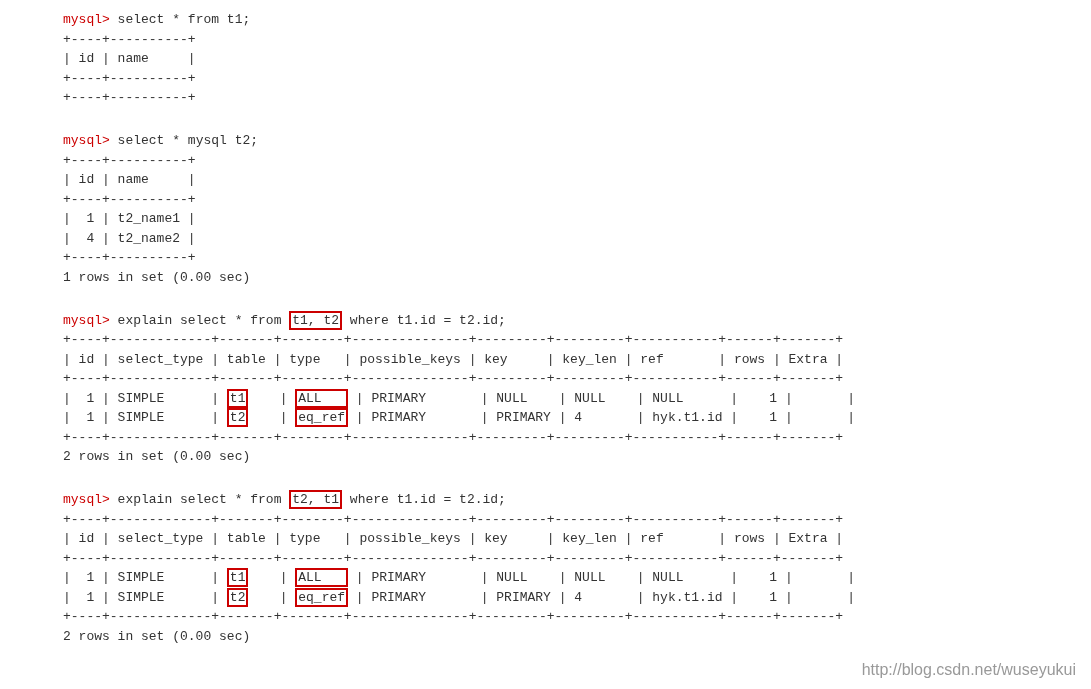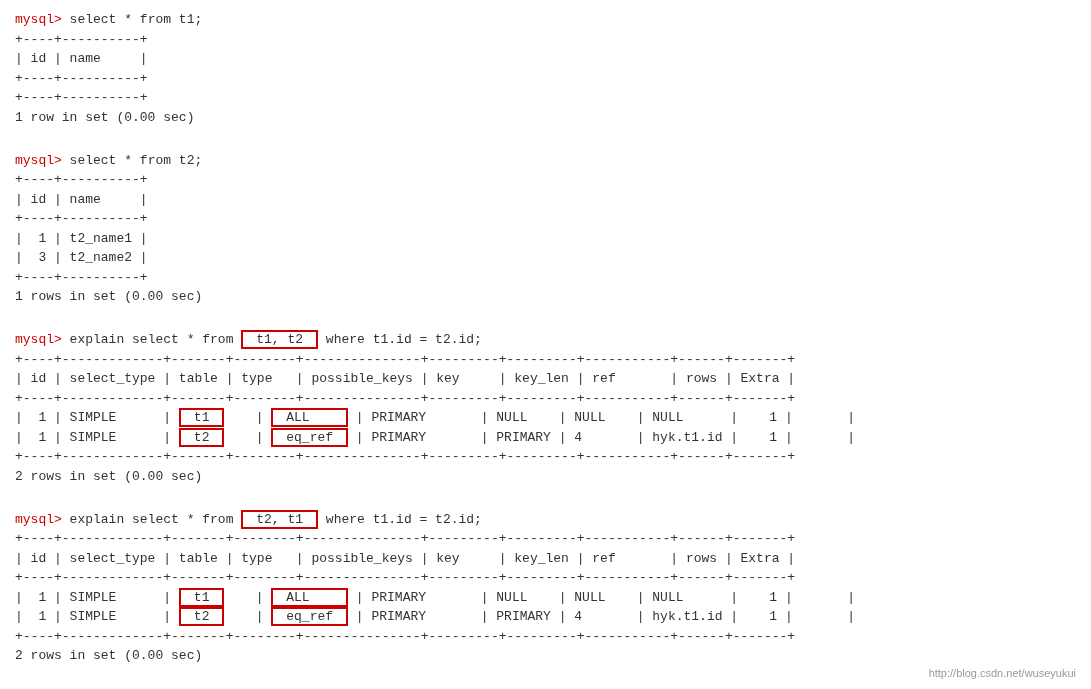--- a/index.html
+++ b/index.html
@@ -18,55 +18,54 @@
     .line {
       line-height: 1.5;
       white-space: pre;
       display: block;
     }
     .prompt { color: #cc0000; }
     .sql { color: #333333; }
     .highlight-box {
       display: inline;
       border: 2px solid #cc0000;
-      padding: 0 13px;
+      padding: 0 1px;
     }
     .watermark {
       position: fixed;
       bottom: 10px;
       right: 15px;
       color: #999999;
-      font-size: 11px;
+      font-size: 16px;
       font-family: Arial, sans-serif;
     }
-    .section { margin-bottom: 4px; }
+    .section { margin-bottom: 4px; margin-left: 48px; }
   </style>
 </head>
 <body>
 
 <div class="terminal">
 
   <div class="section">
     <span class="line"><span class="prompt">mysql&gt;</span><span class="sql"> select * from t1;</span></span>
     <span class="line">+----+----------+</span>
     <span class="line">| id | name     |</span>
     <span class="line">+----+----------+</span>
     <span class="line">+----+----------+</span>
-    <span class="line">1 row in set (0.00 sec)</span>
   </div>
 
   <span class="line"> </span>
 
   <div class="section">
-    <span class="line"><span class="prompt">mysql&gt;</span><span class="sql"> select * from t2;</span></span>
+    <span class="line"><span class="prompt">mysql&gt;</span><span class="sql"> select * mysql t2;</span></span>
     <span class="line">+----+----------+</span>
     <span class="line">| id | name     |</span>
     <span class="line">+----+----------+</span>
     <span class="line">|  1 | t2_name1 |</span>
-    <span class="line">|  3 | t2_name2 |</span>
+    <span class="line">|  4 | t2_name2 |</span>
     <span class="line">+----+----------+</span>
     <span class="line">1 rows in set (0.00 sec)</span>
   </div>
 
   <span class="line"> </span>
 
   <div class="section">
     <span class="line"><span class="prompt">mysql&gt;</span><span class="sql"> explain select * from <span class="highlight-box">t1, t2</span> where t1.id = t2.id;</span></span>
     <span class="line">+----+-------------+-------+--------+---------------+---------+---------+-----------+------+-------+</span>
     <span class="line">| id | select_type | table | type   | possible_keys | key     | key_len | ref       | rows | Extra |</span>

